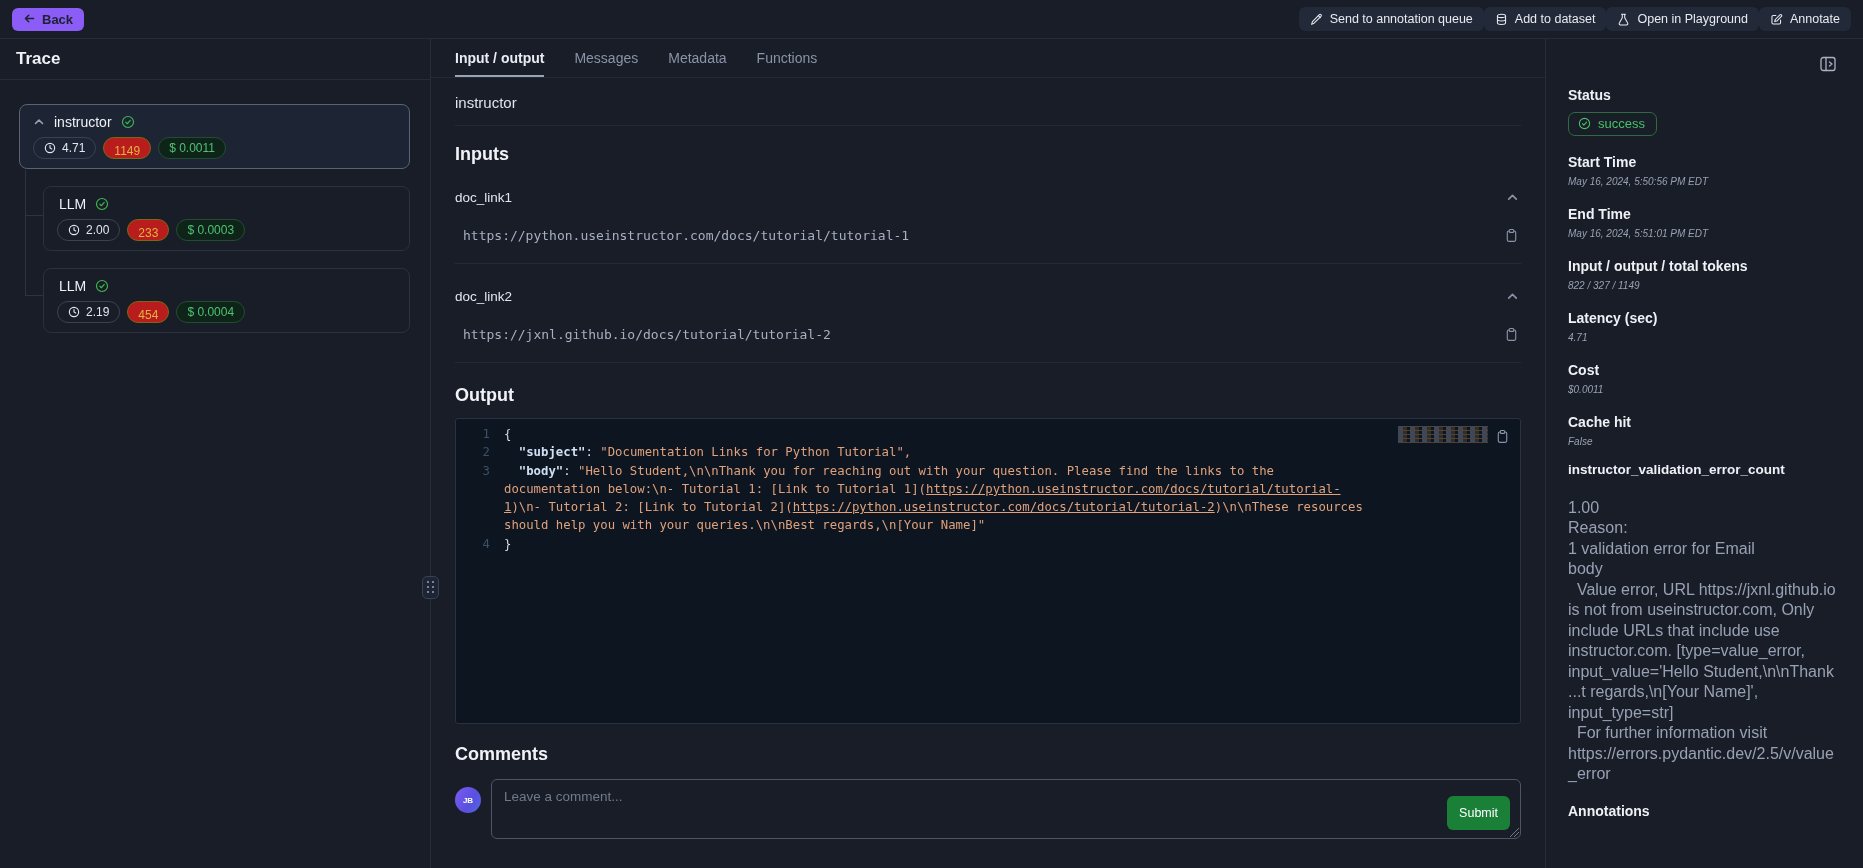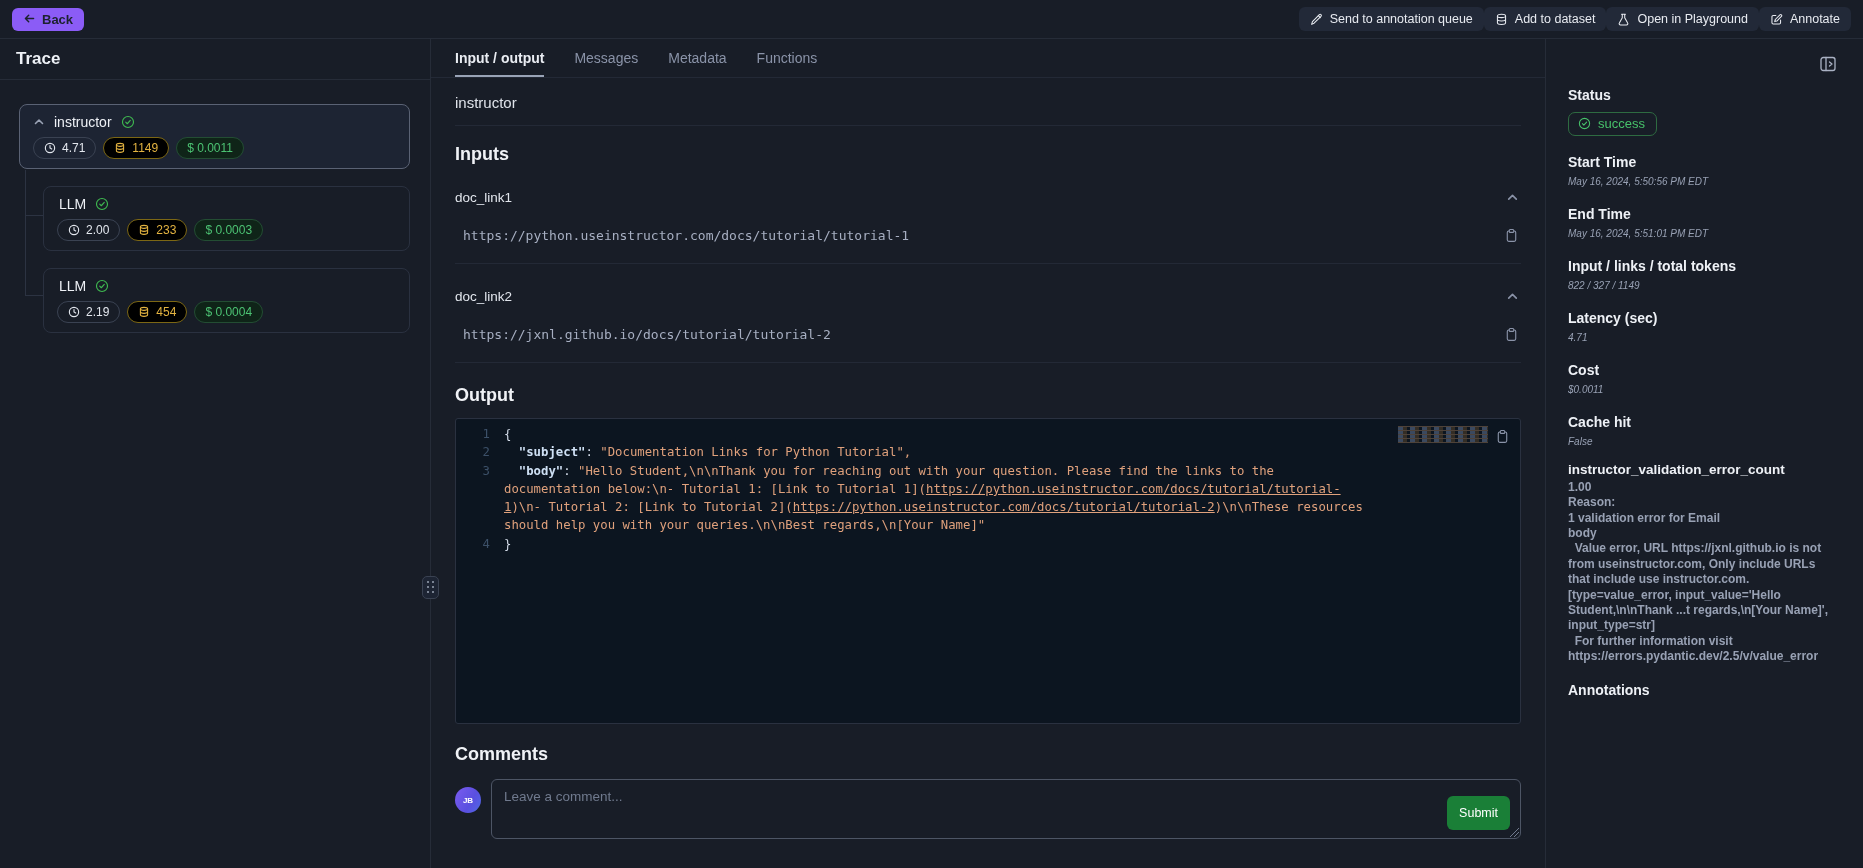--- a/index.html
+++ b/index.html
@@ -50,21 +50,21 @@
   .tree-card.child { margin-left:43px; width:367px; margin-top:17px; }
   .tree-card.selected { border-color:#5a6274; background:#1d2433; }
   .tree-card .name-row { display:flex; align-items:center; gap:9px; font-size:14px; color:#eef1f6; }
   .tree-card .name-row .chev { color:#9aa3b5; display:inline-flex; }
   .badge-row { display:flex; gap:7px; margin-top:7px; }
   .badge {
     display:inline-flex; align-items:center; gap:6px; height:22px;
     padding:0 10px; border-radius:11px; font-size:12px; white-space:nowrap;
   }
   .badge.latency { border:1px solid #3a4252; color:#e3e7ee; }
-  .badge.tokens  { border:1px solid #7c6714; background:#000000; color:#e3b341; }
+  .badge.tokens  { border:1px solid #7c6714; background:#b91c1c; color:#e3b341;flex-direction:column; }
   .badge.cost    { border:1px solid #234d33; background:#0f2418; color:#4cc273; }
 
   
   .grip {
     position:absolute; left:422px; top:576px; width:17px; height:23px; z-index:11;
     background:#1d2433; border:1px solid #3a4252; border-radius:5px;
     display:flex; align-items:center; justify-content:center; cursor:col-resize;
   }
   .grip .dots { display:grid; grid-template-columns:repeat(2,3px); grid-auto-rows:3px; gap:2px; }
   .grip .dots i { width:2px; height:2px; border-radius:50%; background:#9aa3b5; }
@@ -152,21 +152,21 @@
     margin-top:9px; display:inline-flex; align-items:center; gap:7px;
     border:1px solid #2e6b41; border-radius:7px; padding:3px 11px 4px 9px;
     color:#47c16a; font-size:13px;
   }
   .scores-row { margin-top:20px; display:flex; align-items:center; justify-content:space-between; }
   .btn-edit {
     background:#272e3d; color:#e3e7ee; border:none; border-radius:6px;
     font-size:12.5px; padding:5px 14px; cursor:pointer;
   }
   .score-name { margin-top:14px; font-size:13.5px; font-weight:700; color:#eef1f6; }
-  .score-detail { margin-top:3px; font-size:12px; color:#98a1b4; line-height:1.28; white-space:pre-wrap; overflow-wrap:break-word;font-weight:bold; }
+  .score-detail { margin-top:21px; font-size:16px; color:#98a1b4; line-height:1.28; white-space:pre-wrap; overflow-wrap:break-word; }
 </style>
 </head>
 <body>
 
 <div id="app">
 
   <div class="topbar">
     <button class="btn-back">
       <svg width="13" height="13" viewBox="0 0 16 16" fill="none" stroke="#1c222e" stroke-width="1.8" stroke-linecap="round" stroke-linejoin="round">
           <path d="M13 8H3M7 4L3 8l4 4"></path>
@@ -449,21 +449,21 @@
         <span>success</span>
       </span>
     </div>
 
     <div class="rp-label">Start Time</div>
     <div class="rp-value">May 16, 2024, 5:50:56 PM EDT</div>
 
     <div class="rp-label">End Time</div>
     <div class="rp-value">May 16, 2024, 5:51:01 PM EDT</div>
 
-    <div class="rp-label">Input / links / total tokens</div>
+    <div class="rp-label">Input / output / total tokens</div>
     <div class="rp-value">822 / 327 / 1149</div>
 
     <div class="rp-label">Latency (sec)</div>
     <div class="rp-value">4.71</div>
 
     <div class="rp-label">Cost</div>
     <div class="rp-value">$0.0011</div>
 
     <div class="rp-label">Cache hit</div>
     <div class="rp-value">False</div>

